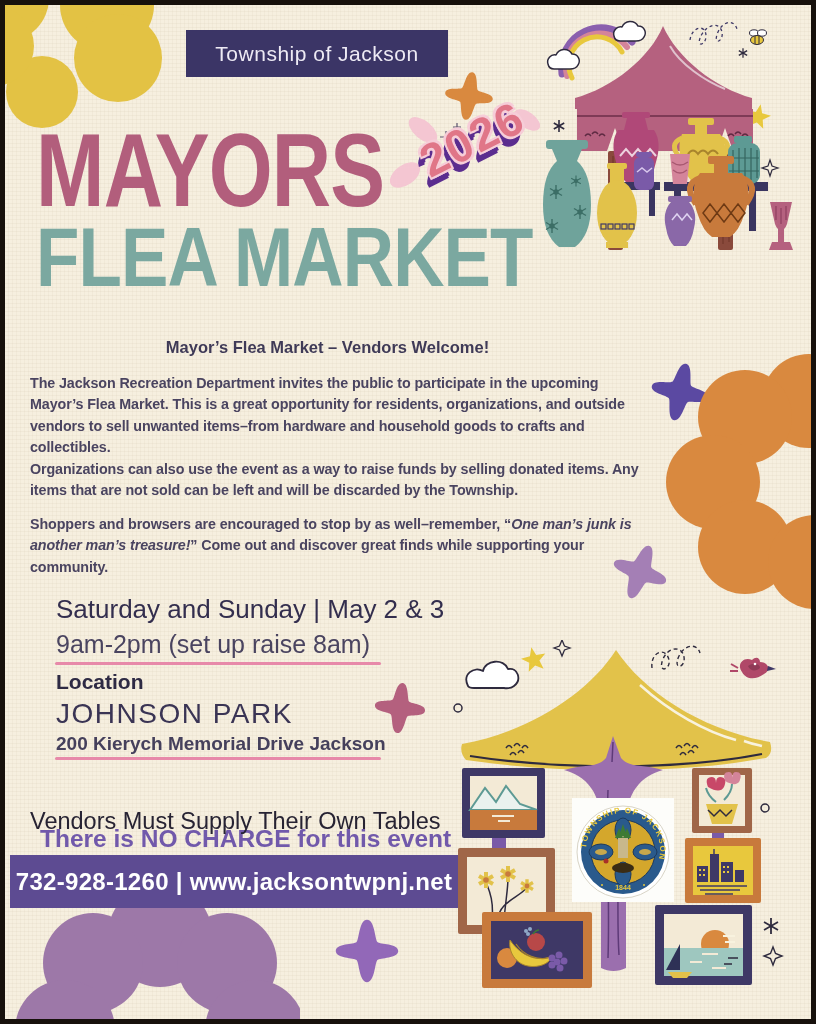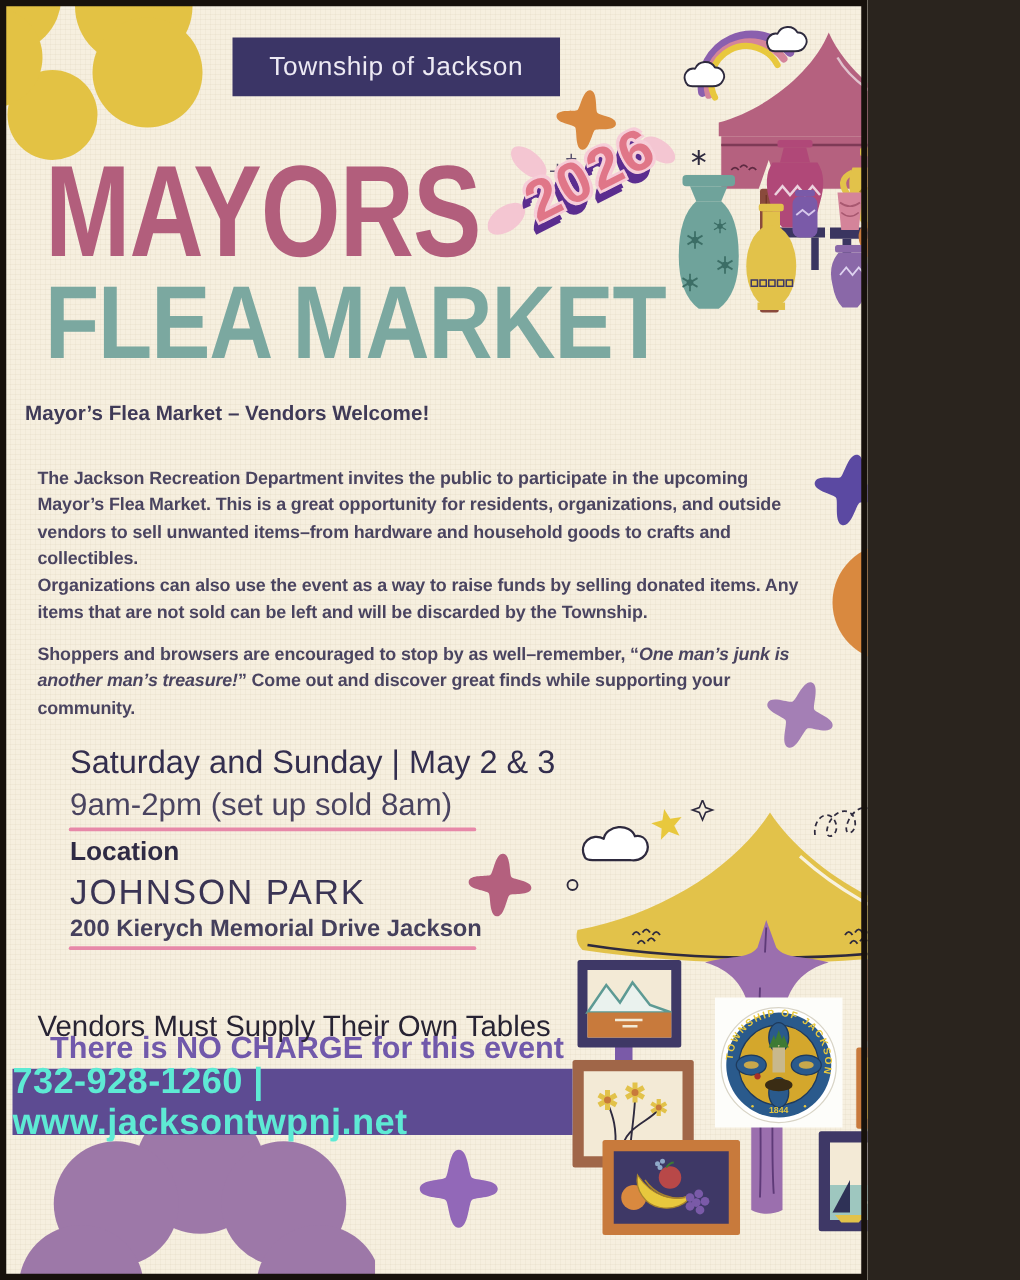--- a/index.html
+++ b/index.html
@@ -1,17 +1,17 @@
 <!DOCTYPE html>
 <html><head>
 <meta charset="utf-8">
 <style>
   html,body{margin:0;padding:0;background:#2a241e;}
   .poster{
-    position:relative; width:694px; height:1024px; overflow:hidden;
+    position:relative; width:816px; height:1024px; overflow:hidden;
     background-color:#f6efdf;
     background-image:
       repeating-linear-gradient(0deg, rgba(205,193,165,.14) 0 1px, transparent 1px 4px),
       repeating-linear-gradient(90deg, rgba(205,193,165,.12) 0 1px, transparent 1px 4px);
     font-family:"Liberation Sans", sans-serif;
   }
   .abs{position:absolute;}
   .frame-edge{position:absolute; inset:0; border:5px solid #17110c; pointer-events:none; z-index:50;}
   .badge{
     left:186px; top:30px; width:262px; height:47px; background:#3b3566;
@@ -29,42 +29,42 @@
     white-space:nowrap; z-index:4;
   }
   .year-sticker{
     left:417px; top:112px; font-size:46px; font-weight:800; color:#e07688;
     transform:rotate(-27deg); transform-origin:center; letter-spacing:2px; z-index:6;
     text-shadow:
       -2px -2px 0 #f6cdd8, 2px -2px 0 #f6cdd8, -2px 2px 0 #f6cdd8, 2px 2px 0 #f6cdd8,
       -5px 6px 0 #5b2d8f, -7px 8px 0 #5b2d8f;
   }
   .intro-heading{
-    left:20px; top:322px; width:615px; text-align:left;
+    left:20px; top:338px; width:615px; text-align:center;
     font-size:16.5px; font-weight:700; color:#3f3a57; z-index:4;
   }
   .para{
     left:30px; width:625px; font-size:14.3px; font-weight:700; line-height:21.3px;
     color:#4a4460; letter-spacing:-.1px; z-index:4;
   }
   .p1{top:373px;} .p2{top:459px;} .p3{top:514px;}
   .sched-days{left:56px; top:594px; font-size:26px; font-weight:400; color:#332e4e; z-index:4;}
   .sched-time{left:56px; top:630px; font-size:25px; font-weight:400; color:#4a4460; z-index:4;}
   .underline{left:55px; width:326px; height:3px; background:#e789a9; border-radius:2px; z-index:4;}
   .u1{top:662px;} .u2{top:757px;}
   .loc-label{left:56px; top:670px; font-size:21px; font-weight:800; color:#2e2a44; z-index:4;}
   .venue{left:56px; top:698px; font-size:28px; font-weight:400; letter-spacing:1.5px; color:#3a3454; z-index:4;}
   .address{left:56px; top:733px; font-size:19px; font-weight:700; color:#45405c; z-index:4;}
   .no-charge{left:40px; top:777px; font-size:24.5px; font-weight:800; color:#7159ab; white-space:nowrap; z-index:4;margin-top:48px;}
   .tables-line{left:30px; top:808px; font-size:23.5px; font-weight:400; color:#272333; white-space:nowrap; z-index:4;}
   .footer-bar{
     left:10px; top:855px; width:448px; height:53px; background:#5d4b92; z-index:3;
     display:flex; align-items:center; justify-content:center;
   }
-  .footer-bar span{color:#5eead4; font-size:29px; font-weight:700; letter-spacing:.3px;}
+  .footer-bar span{color:#ffffff; font-size:24px; font-weight:700; letter-spacing:.3px;}
   svg{display:block;}
 </style>
 </head>
 <body>
 
 <div class="poster">
 
   <svg class="abs" style="left:0;top:0;" width="200" height="160" viewBox="0 0 200 160">
     <g fill="#e3c244">
       <circle cx="5" cy="-2" r="44"></circle>
@@ -275,21 +275,21 @@
       <path d="M256,200 v14 M261,202 v16 M266,200 v14" stroke="#8f3f5f" stroke-width="1.2"></path>
     </g>
   </svg>
 
   <div class="abs intro-heading">Mayor’s Flea Market – Vendors Welcome!</div>
   <div class="abs para p1">The Jackson Recreation Department invites the public to participate in the upcoming Mayor’s Flea Market. This is a great opportunity for residents, organizations, and outside vendors to sell unwanted items–from hardware and household goods to crafts and collectibles.</div>
   <div class="abs para p3"><span>Shoppers and browsers are encouraged to stop by as well–remember, “</span><em>One man’s junk is another man’s treasure!</em><span>” Come out and discover great finds while supporting your community.</span></div>
   <div class="abs para p2">Organizations can also use the event as a way to raise funds by selling donated items. Any items that are not sold can be left and will be discarded by the Township.</div>
 
   <div class="abs sched-days">Saturday and Sunday | May 2 &amp; 3</div>
-  <div class="abs sched-time">9am-2pm (set up sold 8am)</div>
+  <div class="abs sched-time">9am-2pm (set up raise 8am)</div>
   <div class="abs underline u1"></div>
   <div class="abs loc-label">Location</div>
   <div class="abs venue">JOHNSON PARK</div>
   <div class="abs address">200 Kierych Memorial Drive Jackson</div>
   <div class="abs underline u2"></div>
 
   <div class="abs no-charge"><span>There is </span><span>NO CHARGE</span><span> for this event</span></div>
   <div class="abs tables-line">Vendors Must Supply Their Own Tables</div>
 
   <div class="abs footer-bar">

